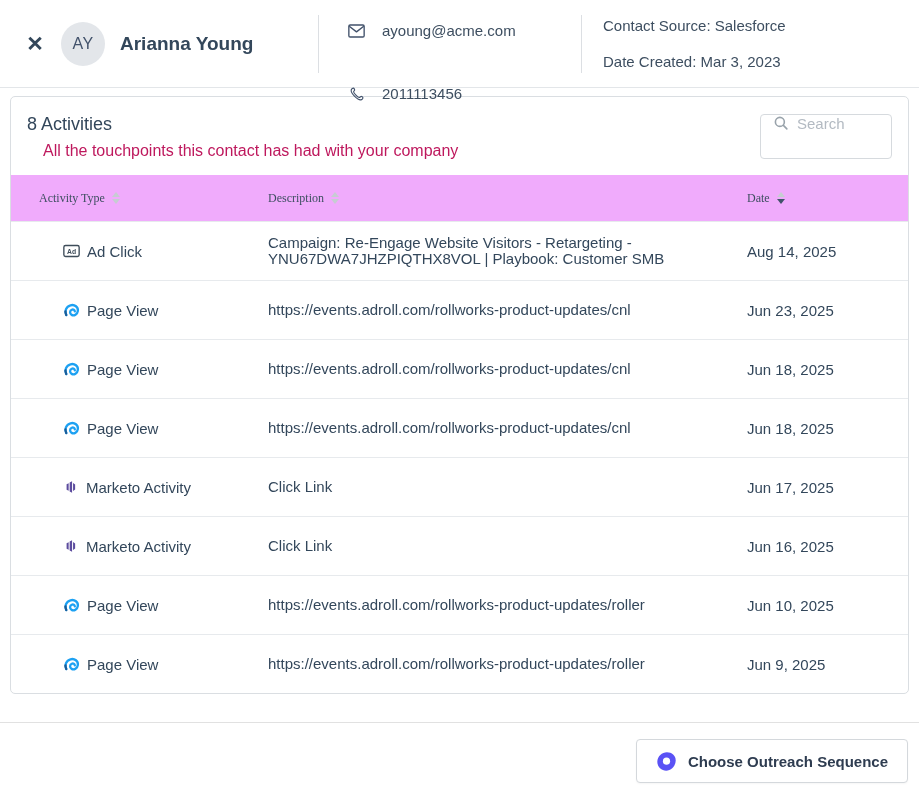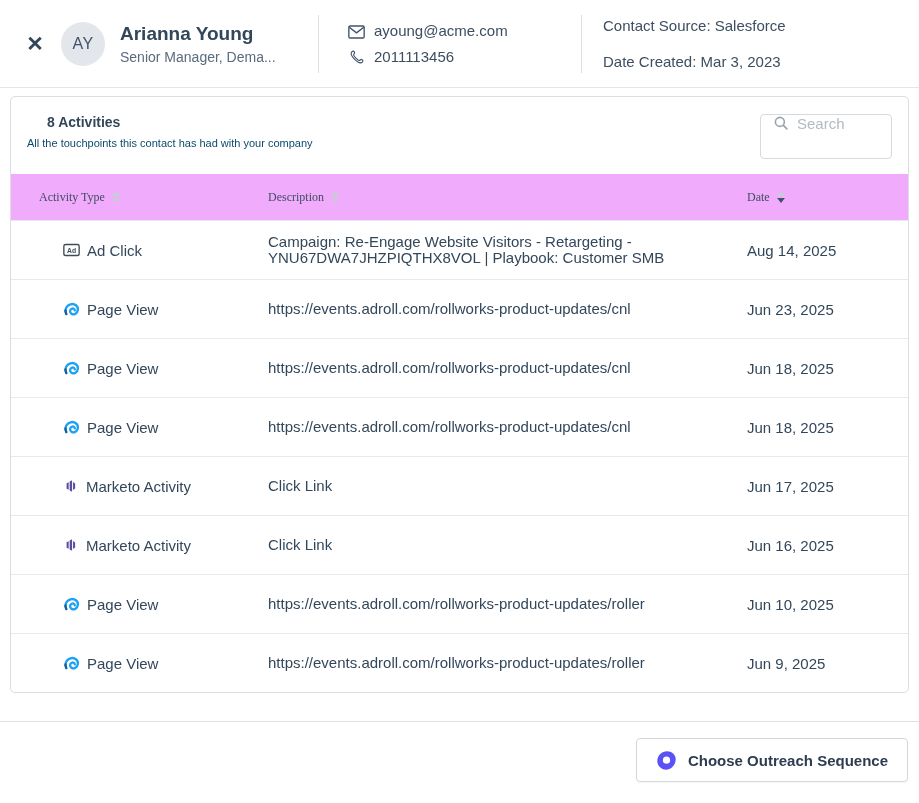--- a/index.html
+++ b/index.html
@@ -33,38 +33,38 @@
     display: flex; align-items: center; justify-content: center;
     font-size: 16px; font-weight: 400; letter-spacing: .5px;
     margin-right: 15px; flex: 0 0 44px;
   }
   .name-block { width: 198px; }
   .contact-name { font-size: 19px; font-weight: 700; color: #33475b; line-height: 25px; }
   .contact-title { font-size: 14px; color: #5a6b7d; line-height: 19px; margin-top: 2px;
     white-space: nowrap; overflow: hidden; }
   .vdivider { width: 1px; height: 58px; background: #dcdfe3; flex: 0 0 1px; }
   .contact-info { width: 262px; padding-left: 29px; display: flex; flex-direction: column; gap: 9px; }
-  .info-row { display: flex; align-items: flex-end; gap: 9px; font-size: 15px; color: #3d4e60; }
+  .info-row { display: flex; align-items: center; gap: 17px; font-size: 15px; color: #3d4e60; margin-top: 37px; }
   .info-row .ico { display: inline-flex; width: 17px; justify-content: center; }
   .source-block { padding-left: 21px; display: flex; flex-direction: column; gap: 17px; }
   .source-line { font-size: 15px; color: #3d4e60; line-height: 19px; }
 
   
   .panel {
     margin: 8px 10px 0 10px;
     border: 1px solid #dadee2;
     border-radius: 5px;
     background: #fff;
   }
   .panel-head {
     display: flex; justify-content: space-between; align-items: flex-start;
     padding: 17px 16px 15px 16px;
   }
-  .panel-title { font-size: 14px; font-weight: 700; color: #33475b; margin-left: 20px; }
-  .panel-sub { font-size: 11px; color: #0c4a6e; margin-top: 7px; }
+  .panel-title { font-size: 18px; font-weight: 400; color: #33475b; }
+  .panel-sub { font-size: 16px; color: #be185d; margin-top: 7px; margin-left: 16px; }
   .search-box {
     width: 132px; height: 45px;
     border: 1px solid #d6dade; border-radius: 4px;
     display: flex; align-items: flex-start; gap: 8px;
     padding: 0 12px; background: #fff;
   }
   .search-box input {
     border: none; outline: none; width: 78px;
     font-family: "Liberation Sans", sans-serif;
     font-size: 15px; color: #44566a;
@@ -111,21 +111,20 @@
   }
 </style>
 </head>
 <body>
 
 <div class="top-header">
   <button class="close-btn">✕</button>
   <div class="avatar">AY</div>
   <div class="name-block">
     <div class="contact-name">Arianna Young</div>
-    <div class="contact-title">Senior Manager, Dema...</div>
   </div>
   <div class="vdivider"></div>
   <div class="contact-info">
     <div class="info-row">
       <span class="ico">
         <svg viewBox="0 0 20 16" width="17" height="14">
             <rect x="1" y="1" width="18" height="14" rx="1.5" fill="none" stroke="#42526b" stroke-width="1.6"></rect>
             <path d="M1.5 2.5 L10 9 L18.5 2.5" fill="none" stroke="#42526b" stroke-width="1.6" stroke-linejoin="round"></path>
           </svg>
       </span>

